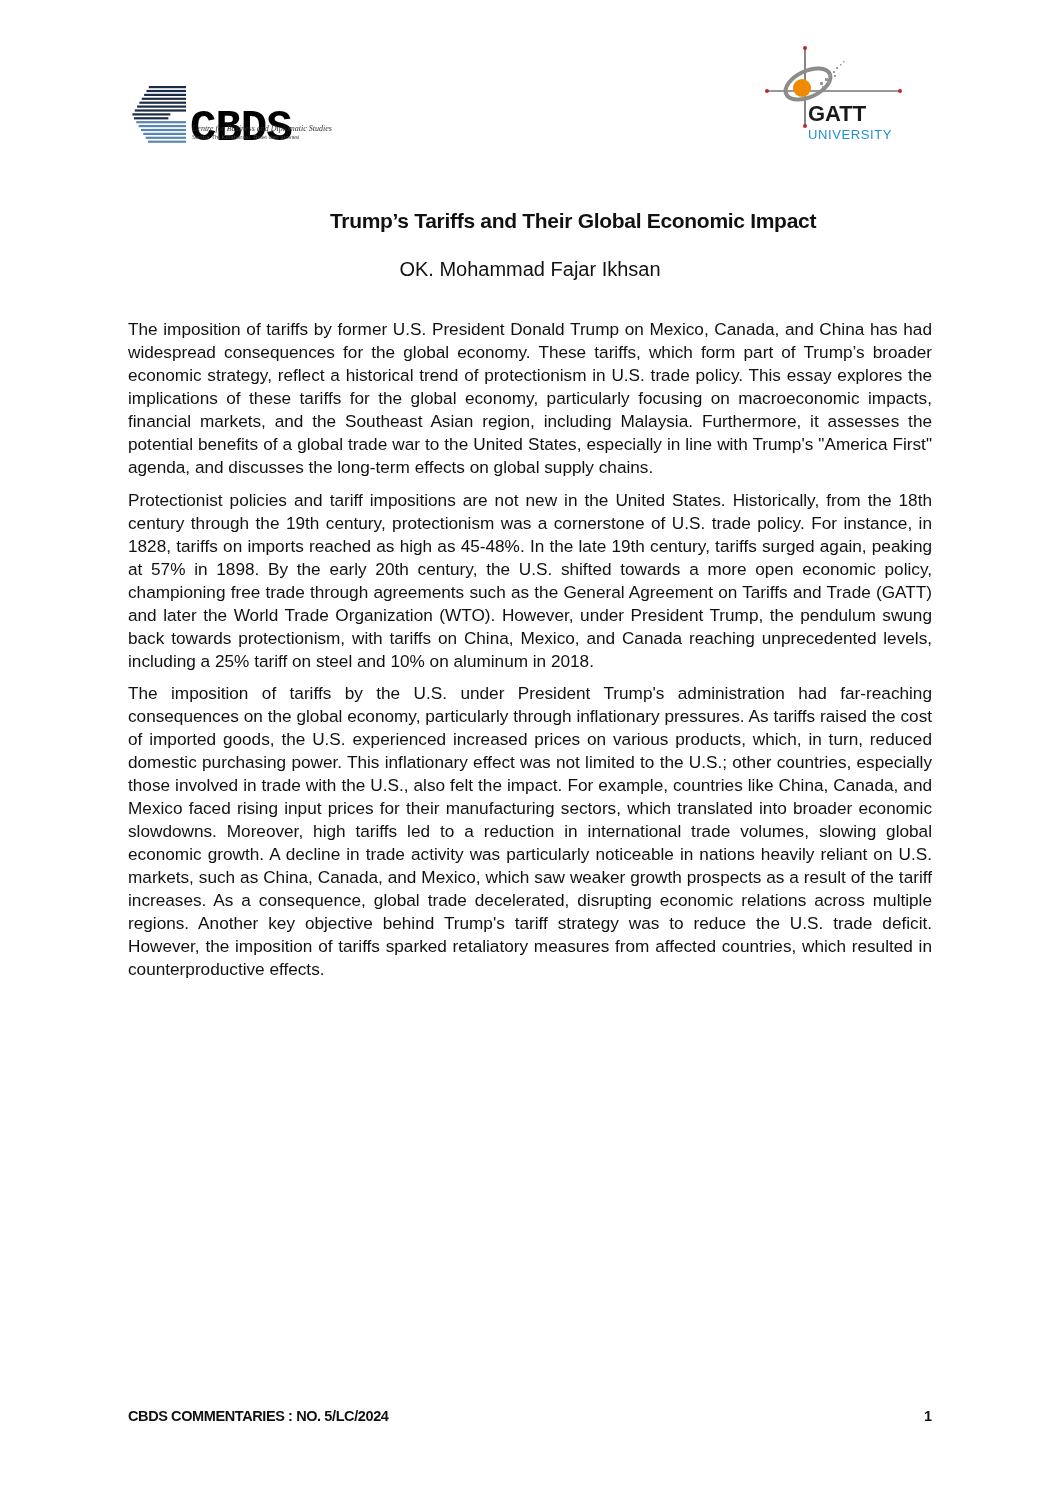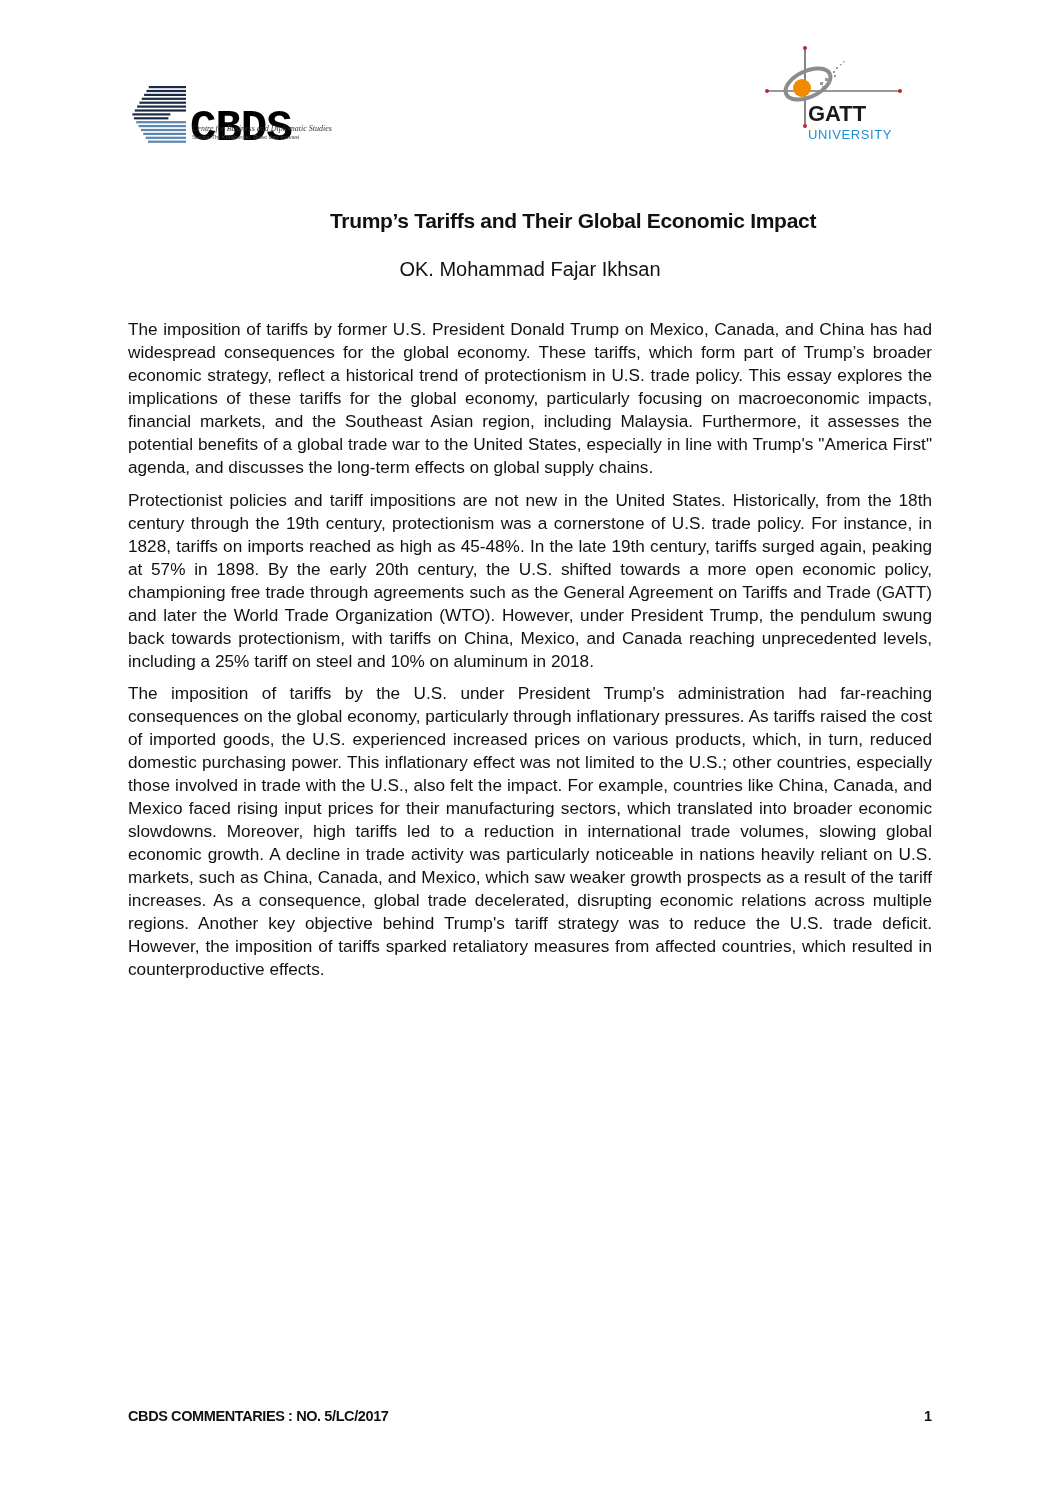--- a/index.html
+++ b/index.html
@@ -88,15 +88,15 @@
 
   <div class="title">Trump’s Tariffs and Their Global Economic Impact</div>
   <div class="author">OK. Mohammad Fajar Ikhsan</div>
 
   <div class="body-text">
     <p>The imposition of tariffs by former U.S. President Donald Trump on Mexico, Canada, and China has had widespread consequences for the global economy. These tariffs, which form part of Trump’s broader economic strategy, reflect a historical trend of protectionism in U.S. trade policy. This essay explores the implications of these tariffs for the global economy, particularly focusing on macroeconomic impacts, financial markets, and the Southeast Asian region, including Malaysia. Furthermore, it assesses the potential benefits of a global trade war to the United States, especially in line with Trump's "America First" agenda, and discusses the long-term effects on global supply chains.</p>
     <p>Protectionist policies and tariff impositions are not new in the United States. Historically, from the 18th century through the 19th century, protectionism was a cornerstone of U.S. trade policy. For instance, in 1828, tariffs on imports reached as high as 45-48%. In the late 19th century, tariffs surged again, peaking at 57% in 1898. By the early 20th century, the U.S. shifted towards a more open economic policy, championing free trade through agreements such as the General Agreement on Tariffs and Trade (GATT) and later the World Trade Organization (WTO). However, under President Trump, the pendulum swung back towards protectionism, with tariffs on China, Mexico, and Canada reaching unprecedented levels, including a 25% tariff on steel and 10% on aluminum in 2018.</p>
     <p>The imposition of tariffs by the U.S. under President Trump's administration had far-reaching consequences on the global economy, particularly through inflationary pressures. As tariffs raised the cost of imported goods, the U.S. experienced increased prices on various products, which, in turn, reduced domestic purchasing power. This inflationary effect was not limited to the U.S.; other countries, especially those involved in trade with the U.S., also felt the impact. For example, countries like China, Canada, and Mexico faced rising input prices for their manufacturing sectors, which translated into broader economic slowdowns. Moreover, high tariffs led to a reduction in international trade volumes, slowing global economic growth. A decline in trade activity was particularly noticeable in nations heavily reliant on U.S. markets, such as China, Canada, and Mexico, which saw weaker growth prospects as a result of the tariff increases. As a consequence, global trade decelerated, disrupting economic relations across multiple regions. Another key objective behind Trump's tariff strategy was to reduce the U.S. trade deficit. However, the imposition of tariffs sparked retaliatory measures from affected countries, which resulted in counterproductive effects.</p>
   </div>
 
-  <div class="footer-left">CBDS COMMENTARIES : NO. 5/LC/2017</div>
+  <div class="footer-left">CBDS COMMENTARIES : NO. 5/LC/2024</div>
   <div class="footer-right">1</div>
 </div>
 
 </body></html>

